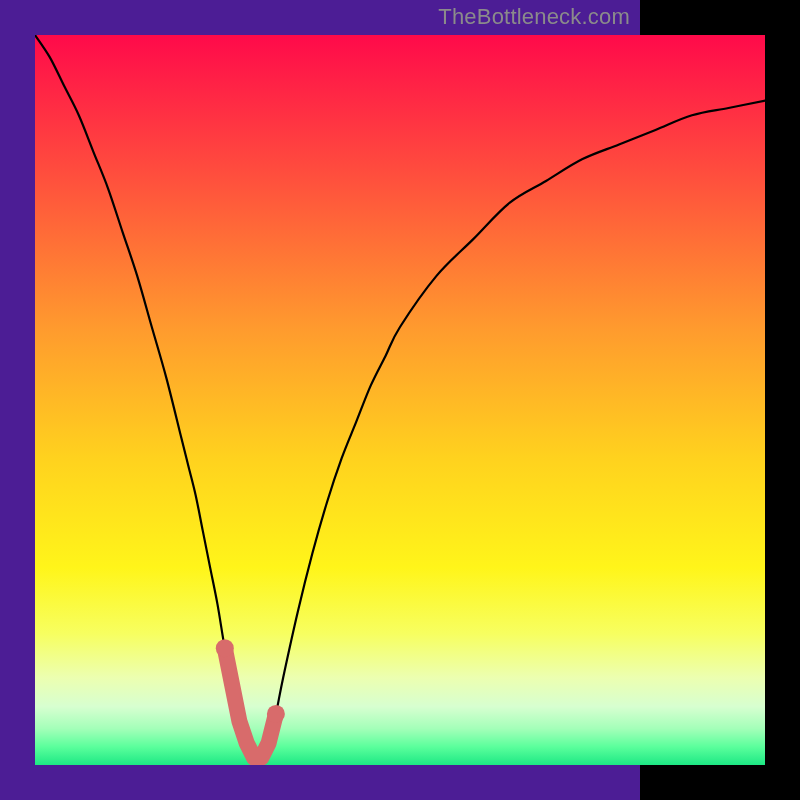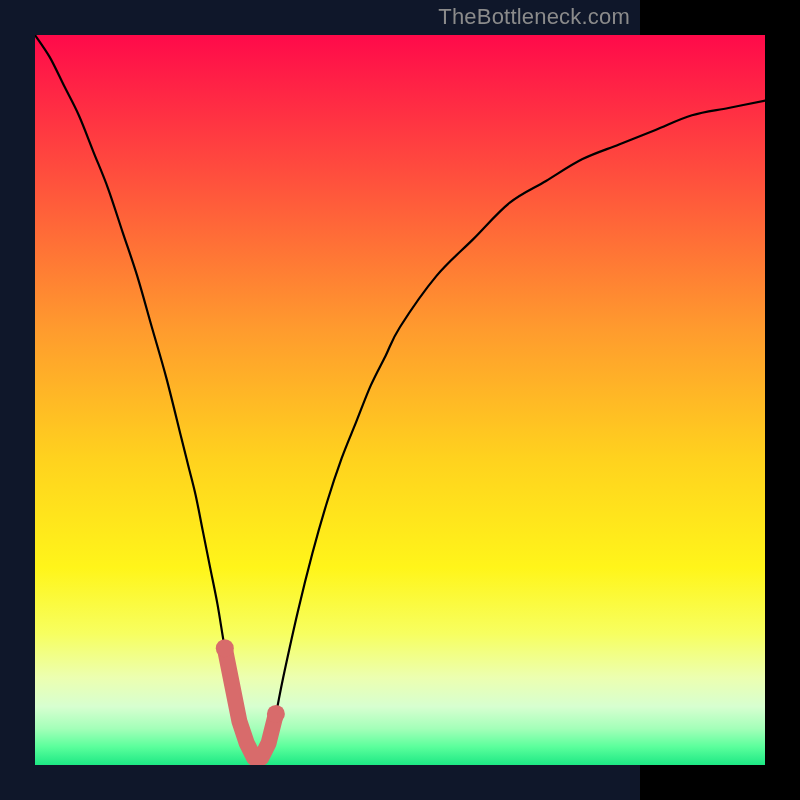--- a/index.html
+++ b/index.html
@@ -10,21 +10,21 @@
     background: #000000;
     overflow: hidden;
     font-family: Arial, Helvetica, sans-serif;
   }
   .frame {
     position: absolute;
     left: 0;
     top: 0;
     width: 640px;
     height: 800px;
-    background: #0f172a;
+    background: #4c1d95;
   }
   .plot-area {
     position: absolute;
     left: 35px;
     top: 35px;
     width: 730px;
     height: 730px;
     overflow: hidden;
   }
   .gradient {

